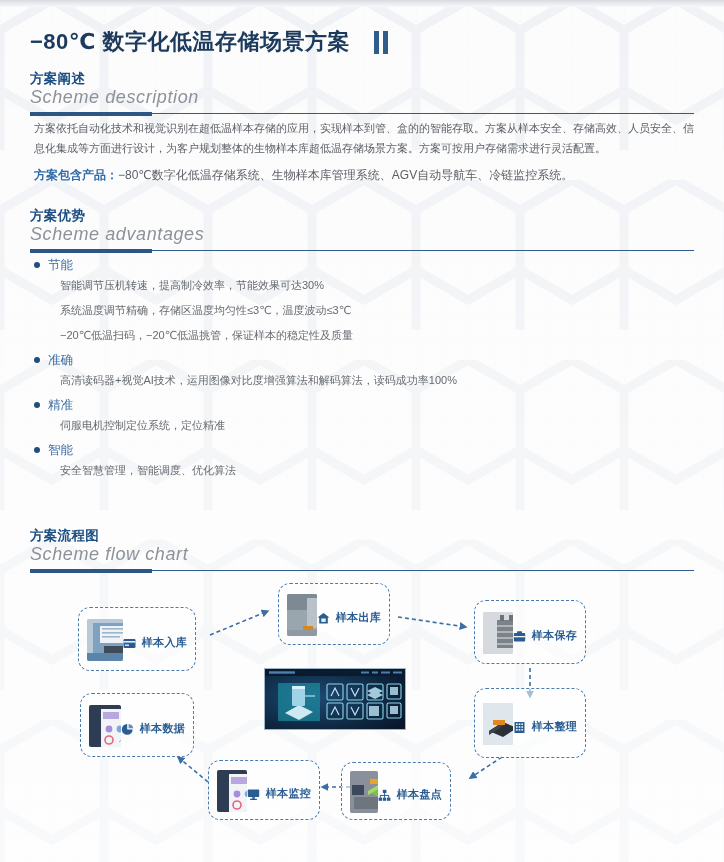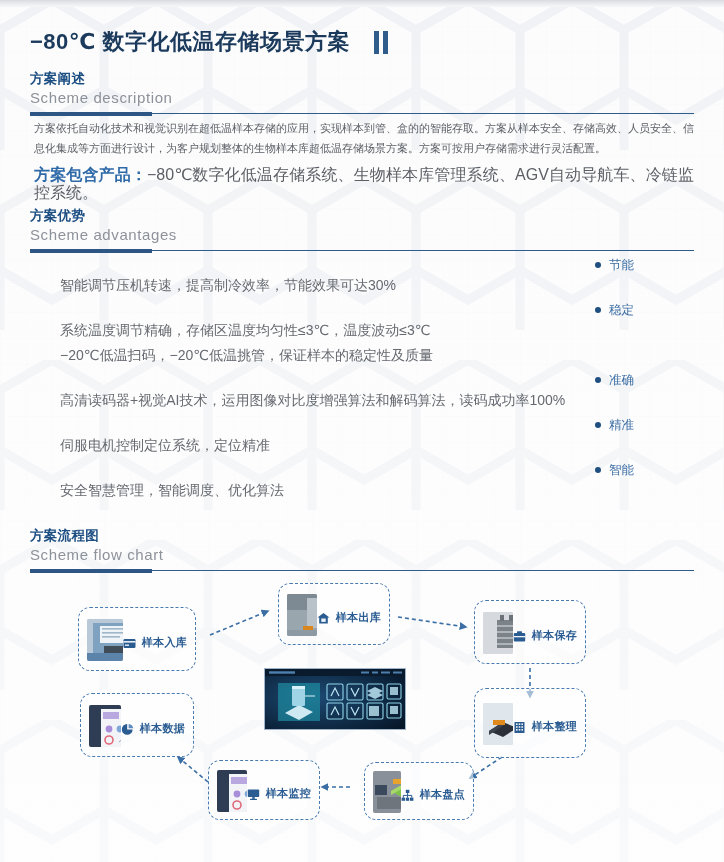--- a/index.html
+++ b/index.html
@@ -46,22 +46,22 @@
     display: block; width: 5px; height: 23px; background: #2f5c8a;
   }
 
   
   .section { position: absolute; left: 30px; z-index: 2; }
   .sec-cn {
     font-size: 13.5px; font-weight: bold; color: #1c4e82;
     line-height: 17px; letter-spacing: .3px;
   }
   .sec-en {
-    font-size: 15px; color: #8d9199; line-height: 19px;
-    letter-spacing: .6px; margin-top: 1px;
+    font-size: 18px; color: #8d9199; line-height: 19px;
+    letter-spacing: .6px; margin-top: 1px; font-style: italic;
   }
   .sec-rule {
     position: relative; margin-top: 5px; width: 664px; height: 4px;
   }
   .sec-rule .thin {
     position: absolute; left: 0; top: 1px; width: 664px; height: 1px;
     background: #2f5c8a;
   }
   .sec-rule .thick {
     position: absolute; left: 0; top: 0; width: 122px; height: 4px;
@@ -73,43 +73,43 @@
     position: absolute; left: 34px; top: 118px; width: 660px;
     z-index: 2;
   }
   .desc p {
     margin: 0 0 8px 0;
     font-size: 11px; line-height: 20px; color: #5c6066;
     text-align: justify;
   }
   .desc .products {
     margin: 4px 0 0 0;
-    font-size: 16px; line-height: 18px; color: #5c6066;
+    font-size: 12px; line-height: 18px; color: #5c6066;
   }
   .desc .products b { color: #2f6aa8; font-weight: bold; }
 
   
   .adv-list {
     position: absolute; left: 34px; top: 256px; width: 600px;
     z-index: 2;
   }
   .adv-item { margin-bottom: 7px; }
   .adv-head {
-    display: flex; align-items: center; gap: 8px; justify-content: flex-end;
+    display: flex; align-items: center; gap: 8px;
   }
   .dot {
     width: 6px; height: 6px; border-radius: 50%;
     background: #1f4e80; flex: 0 0 6px;
   }
   .adv-title {
     font-size: 12.5px; color: #3c6ea5; line-height: 18px;
   }
   .adv-sub {
     margin: 2px 0 0 26px;
-    font-size: 14px; color: #666a70; line-height: 18px;
+    font-size: 11px; color: #666a70; line-height: 18px;
   }
 
   
   .flow {
     position: absolute; left: 0; top: 575px;
     width: 724px; height: 280px;
     z-index: 2;
   }
   .node {
     position: absolute;
@@ -215,24 +215,20 @@
 
   <div class="adv-list">
     <div class="adv-item">
       <div class="adv-head">
         <span class="dot"></span>
         <span class="adv-title">节能</span>
       </div>
       <div class="adv-sub">智能调节压机转速，提高制冷效率，节能效果可达30%</div>
     </div>
     <div class="adv-item">
-      <div class="adv-head">
-        <span class="dot"></span>
-        <span class="adv-title">稳定</span>
-      </div>
       <div class="adv-sub">系统温度调节精确，存储区温度均匀性≤3℃，温度波动≤3℃</div>
     </div>
     <div class="adv-item">
       <div class="adv-sub">−20℃低温扫码，−20℃低温挑管，保证样本的稳定性及质量</div>
     </div>
     <div class="adv-item">
       <div class="adv-head">
         <span class="dot"></span>
         <span class="adv-title">准确</span>
       </div>
@@ -387,21 +383,21 @@
               <rect x="3" y="8" width="1.6" height="1.6"></rect>
                 <rect x="5.7" y="8" width="1.6" height="1.6"></rect>
                 <rect x="8.4" y="8" width="1.6" height="1.6"></rect>
             </g>
           </svg>
         </span>
         <span class="lbl">样本整理</span>
       </span>
     </div>
 
-    <div class="node" style="left:364px; top:187px; width:110px; height:58px;">
+    <div class="node" style="left:341px; top:187px; width:110px; height:58px;">
       <span class="thumb">
         <svg viewBox="0 0 56 42" width="56" height="42">
           <rect width="56" height="42" fill="#8a9099"></rect>
           <polygon points="18,20 32,12 46,19 32,28" fill="#7fc24a"></polygon>
           <polygon points="18,20 32,12 32,16 18,24" fill="#a6d96a"></polygon>
           <rect x="20" y="8" width="14" height="5" fill="#e7a32b"></rect>
           <rect x="2" y="14" width="12" height="10" fill="#3a4a5c"></rect>
           <rect x="4" y="26" width="48" height="12" fill="#6f757c"></rect>
         </svg>
       </span>

